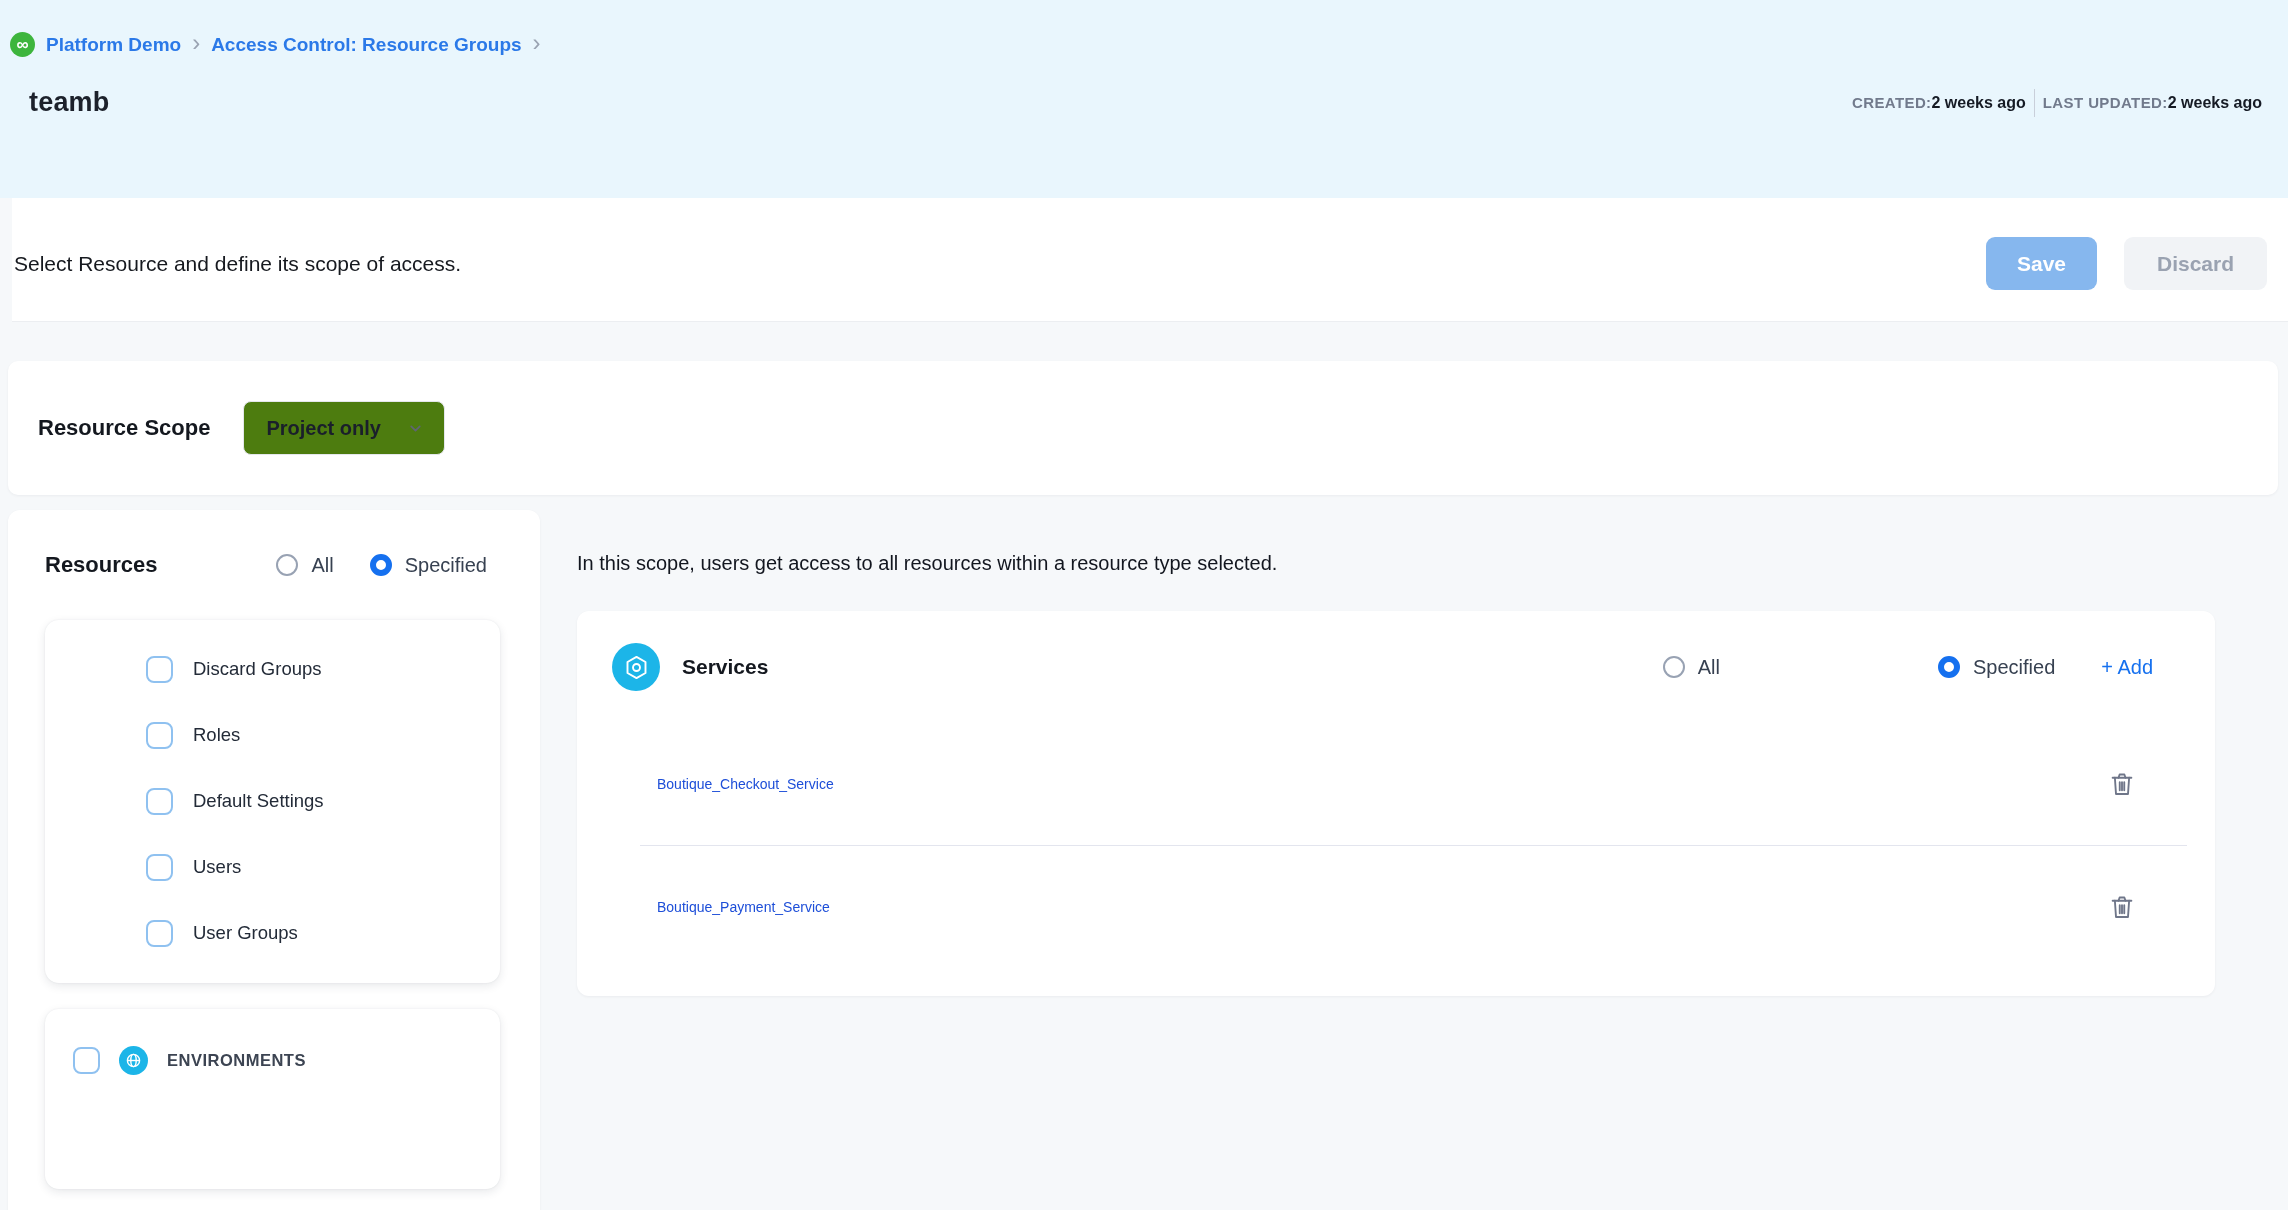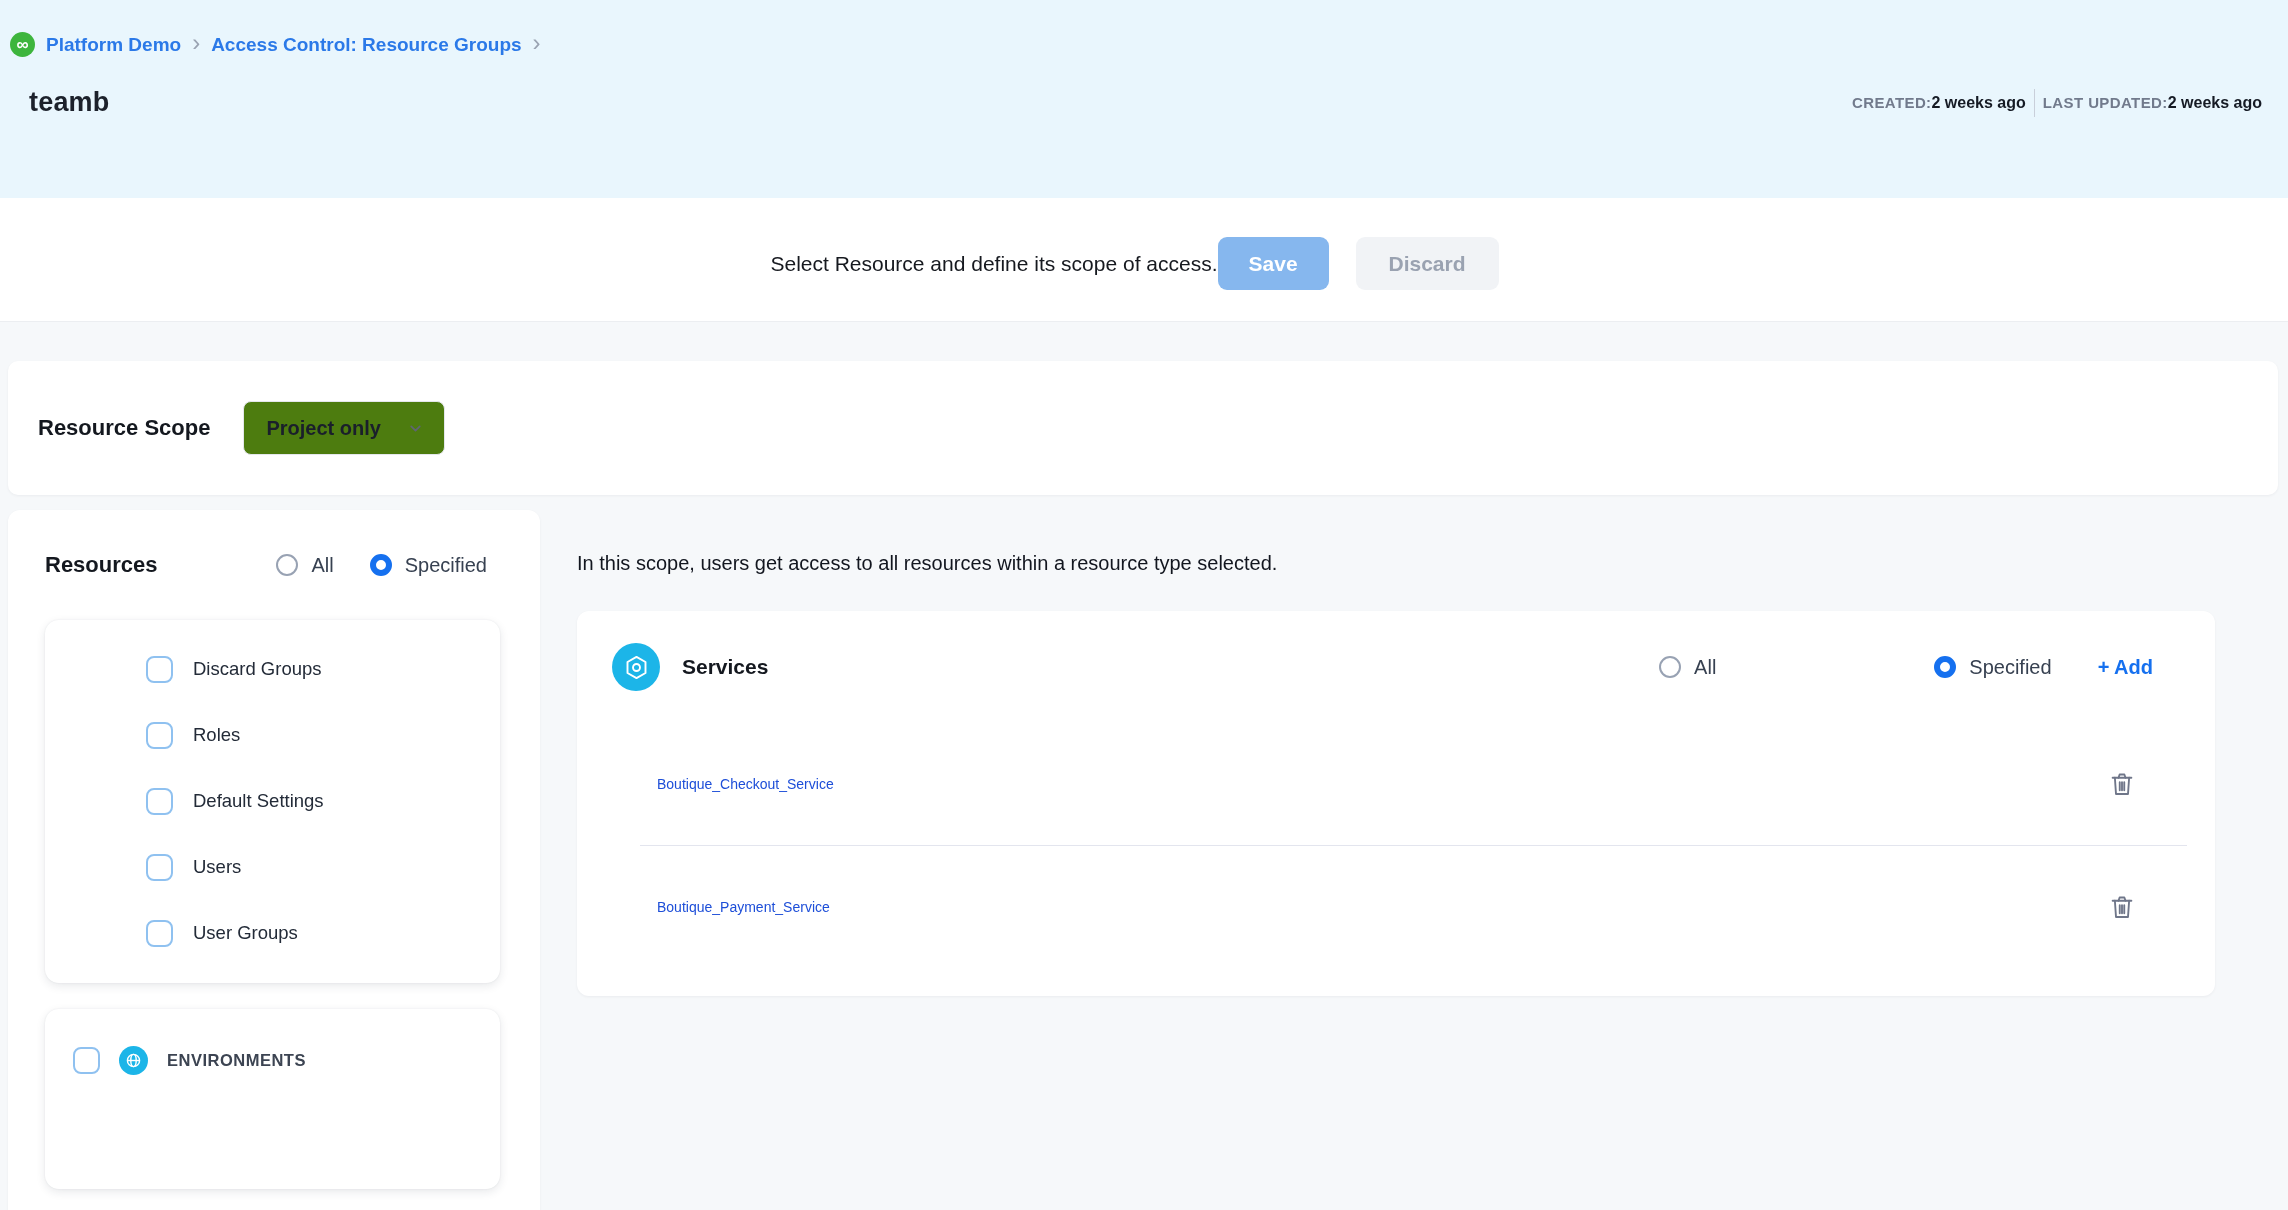--- a/index.html
+++ b/index.html
@@ -16,21 +16,21 @@
   .sep { color:#9aa3b2; font-size:24px; line-height:1; margin-top:-3px; }
   .banner-row { display:flex; align-items:center; justify-content:space-between; margin-top:30px; }
   .page-title { font-size:27px; font-weight:700; color:#1c212b; margin-left:19px; letter-spacing:.2px; }
   .meta { display:flex; align-items:center; font-size:16px; }
   .meta-label { color:#717a8c; font-weight:600; letter-spacing:.4px; font-size:15px; }
   .meta-value { color:#151a24; font-weight:600; }
   .meta-div { width:1px; height:28px; background:#c9cfda; margin:0 8px; }
 
   
   .toolbar { height:124px; background:#fff; border-bottom:1px solid #eceef1;
-             display:flex; align-items:center; justify-content:center; padding:8px 21px 0 2px; }
+             display:flex; align-items:center; justify-content:space-between; padding:8px 21px 0 2px;margin-left:12px; }
   .toolbar-desc { font-size:21px; color:#16191f; }
   .btns { display:flex; align-items:center; }
   .btn { height:53px; border:none; border-radius:9px; font-size:21px; font-weight:700;
          font-family:"Liberation Sans", sans-serif; cursor:pointer; }
   .btn-save { width:111px; background:#86b7ee; color:#fff; }
   .btn-discard { width:143px; background:#f1f3f6; color:#9aa2b1; margin-left:27px; }
 
   
   .page { padding:39px 10px 0 8px; }
   .card { background:#fff; border-radius:12px; box-shadow:0 1px 3px rgba(16,24,40,.05); }
@@ -71,21 +71,21 @@
   
   .right-area { flex:1; margin-left:37px; margin-right:63px; }
   .scope-note { padding-top:42px; font-size:20px; color:#12161f; }
   .services-card { margin-top:36px; height:385px; }
   .svc-head { height:112px; display:flex; align-items:center; padding:0 62px 0 35px; }
   .svc-icon { width:48px; height:48px; border-radius:50%; background:#1cb5e8;
               display:flex; align-items:center; justify-content:center; flex:none; }
   .svc-title { font-size:21px; font-weight:700; color:#14181f; margin-left:22px; }
   .svc-controls { margin-left:auto; display:flex; align-items:center; }
   .svc-controls .spec { margin-left:218px; }
-  .add-link { margin-left:46px; font-size:20px; font-weight:700; color:#1570ef; text-decoration:none; cursor:pointer; }
+  .add-link { margin-left:46px; font-size:20px; font-weight:400; color:#1570ef; text-decoration:none; cursor:pointer; }
   .svc-rows { padding:0 28px 0 63px; }
   .svc-row { display:flex; align-items:center; justify-content:space-between; height:122px; }
   .svc-row + .svc-row { border-top:1px solid #e3e5ee; }
   .svc-name { font-size:14px; color:#1d4ed8;margin-left:17px; }
   .trash-btn { background:none; border:none; cursor:pointer; padding:0; margin-right:50px; display:flex; }
 </style>
 </head>
 <body>
 
 <div id="app">

